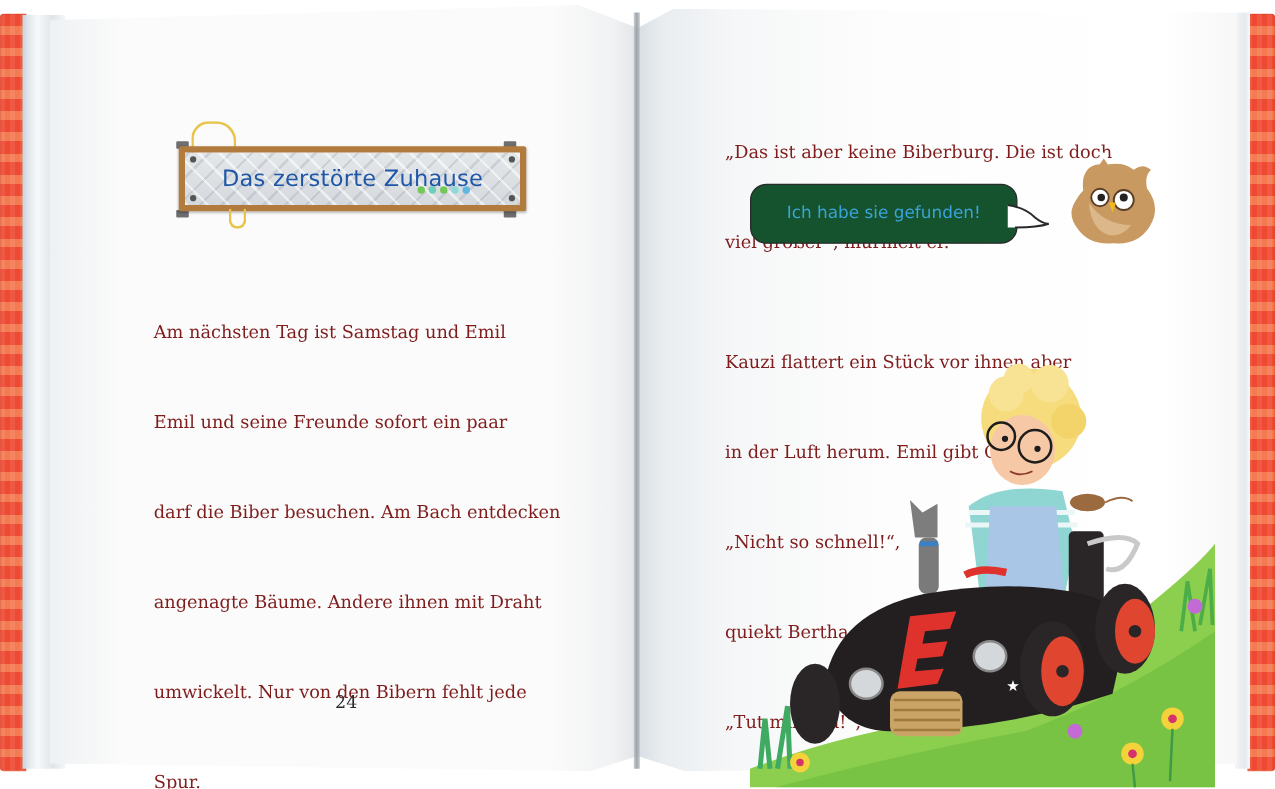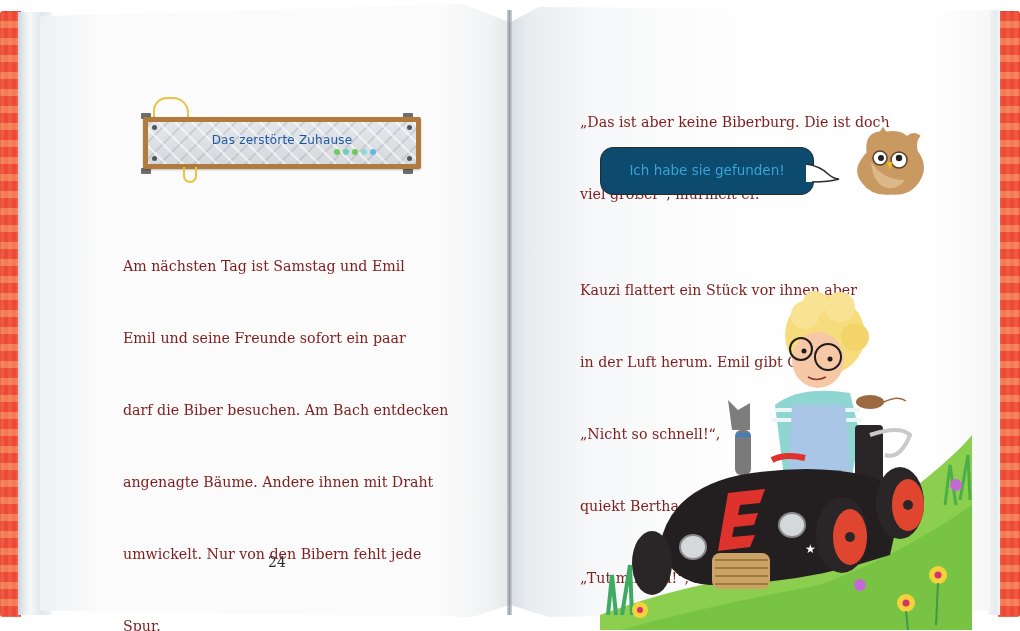--- a/index.html
+++ b/index.html
@@ -43,41 +43,41 @@
   .sign { position:absolute; left:143px; top:113px; width:278px; height:60px; }
   .sign-board { position:absolute; left:0; top:4px; right:0; bottom:4px;
     border:5px solid #b27b3e; border-radius:2px;
     background:
       repeating-linear-gradient(45deg, rgba(255,255,255,.55) 0 2px, rgba(0,0,0,0) 2px 12px),
       repeating-linear-gradient(-45deg, rgba(160,170,180,.35) 0 2px, rgba(0,0,0,0) 2px 12px),
       linear-gradient(180deg, #e4e7ea, #d5d9dd);
     box-shadow: 0 1px 2px rgba(0,0,0,.25);
   }
   .sign-title { position:absolute; left:0; right:0; top:20px; text-align:center;
-    font-family:"DejaVu Sans", sans-serif; font-size:12px; color:#1f57a8; letter-spacing:.2px; }
+    font-family:"DejaVu Sans", sans-serif; font-size:18px; color:#1f57a8; letter-spacing:.2px; }
   .screw { position:absolute; width:5px; height:5px; border-radius:50%; background:#555; }
   .bracket { position:absolute; width:10px; height:6px; background:#6e6e6e; border-radius:1px; }
   .dots { position:absolute; right:40px; bottom:9px; display:flex; gap:3px; }
   .dots span { width:6px; height:6px; border-radius:50%; display:block; }
   .rope { position:absolute; left:10px; top:-16px; width:32px; height:24px;
     border:2px solid #e7c447; border-bottom:none; border-radius:14px 16px 0 0; }
   .rope2 { position:absolute; left:40px; bottom:-10px; width:10px; height:14px;
     border:2px solid #e7c447; border-top:none; border-radius:0 0 8px 8px; }
 
   
   .text { position:absolute; font-family:"DejaVu Serif", serif; font-size:14.2px;
     line-height:24px; color:#7f1d1d; white-space:pre; }
   .text-left { left:123px; top:206px; }
   .text-right-top { left:580px; top:62px; }
   .text-right-mid { left:580px; top:230px; }
   .page-number { position:absolute; left:268px; top:554px; font-size:14px; color:#2b2b2b; }
 
   
   .bubble { position:absolute; left:600px; top:147px; width:212px; height:46px;
-    border:1.6px solid #2a2a2a; border-radius:13px; background:#0c4a6e; }
+    border:1.6px solid #2a2a2a; border-radius:13px; background:#14532d; }
   .bubble-tail { position:absolute; left:806px; top:162px; width:34px; height:22px; }
   .bubble-text { position:absolute; left:0; right:0; top:14px; text-align:center;
     font-family:"DejaVu Sans", sans-serif; font-size:13.5px; color:#3aa3d8; }
 
   
   .owl { position:absolute; left:853px; top:122px; width:80px; height:78px; }
 
   
   .illustration { position:absolute; left:600px; top:285px; width:392px; height:345px; }
 </style>

